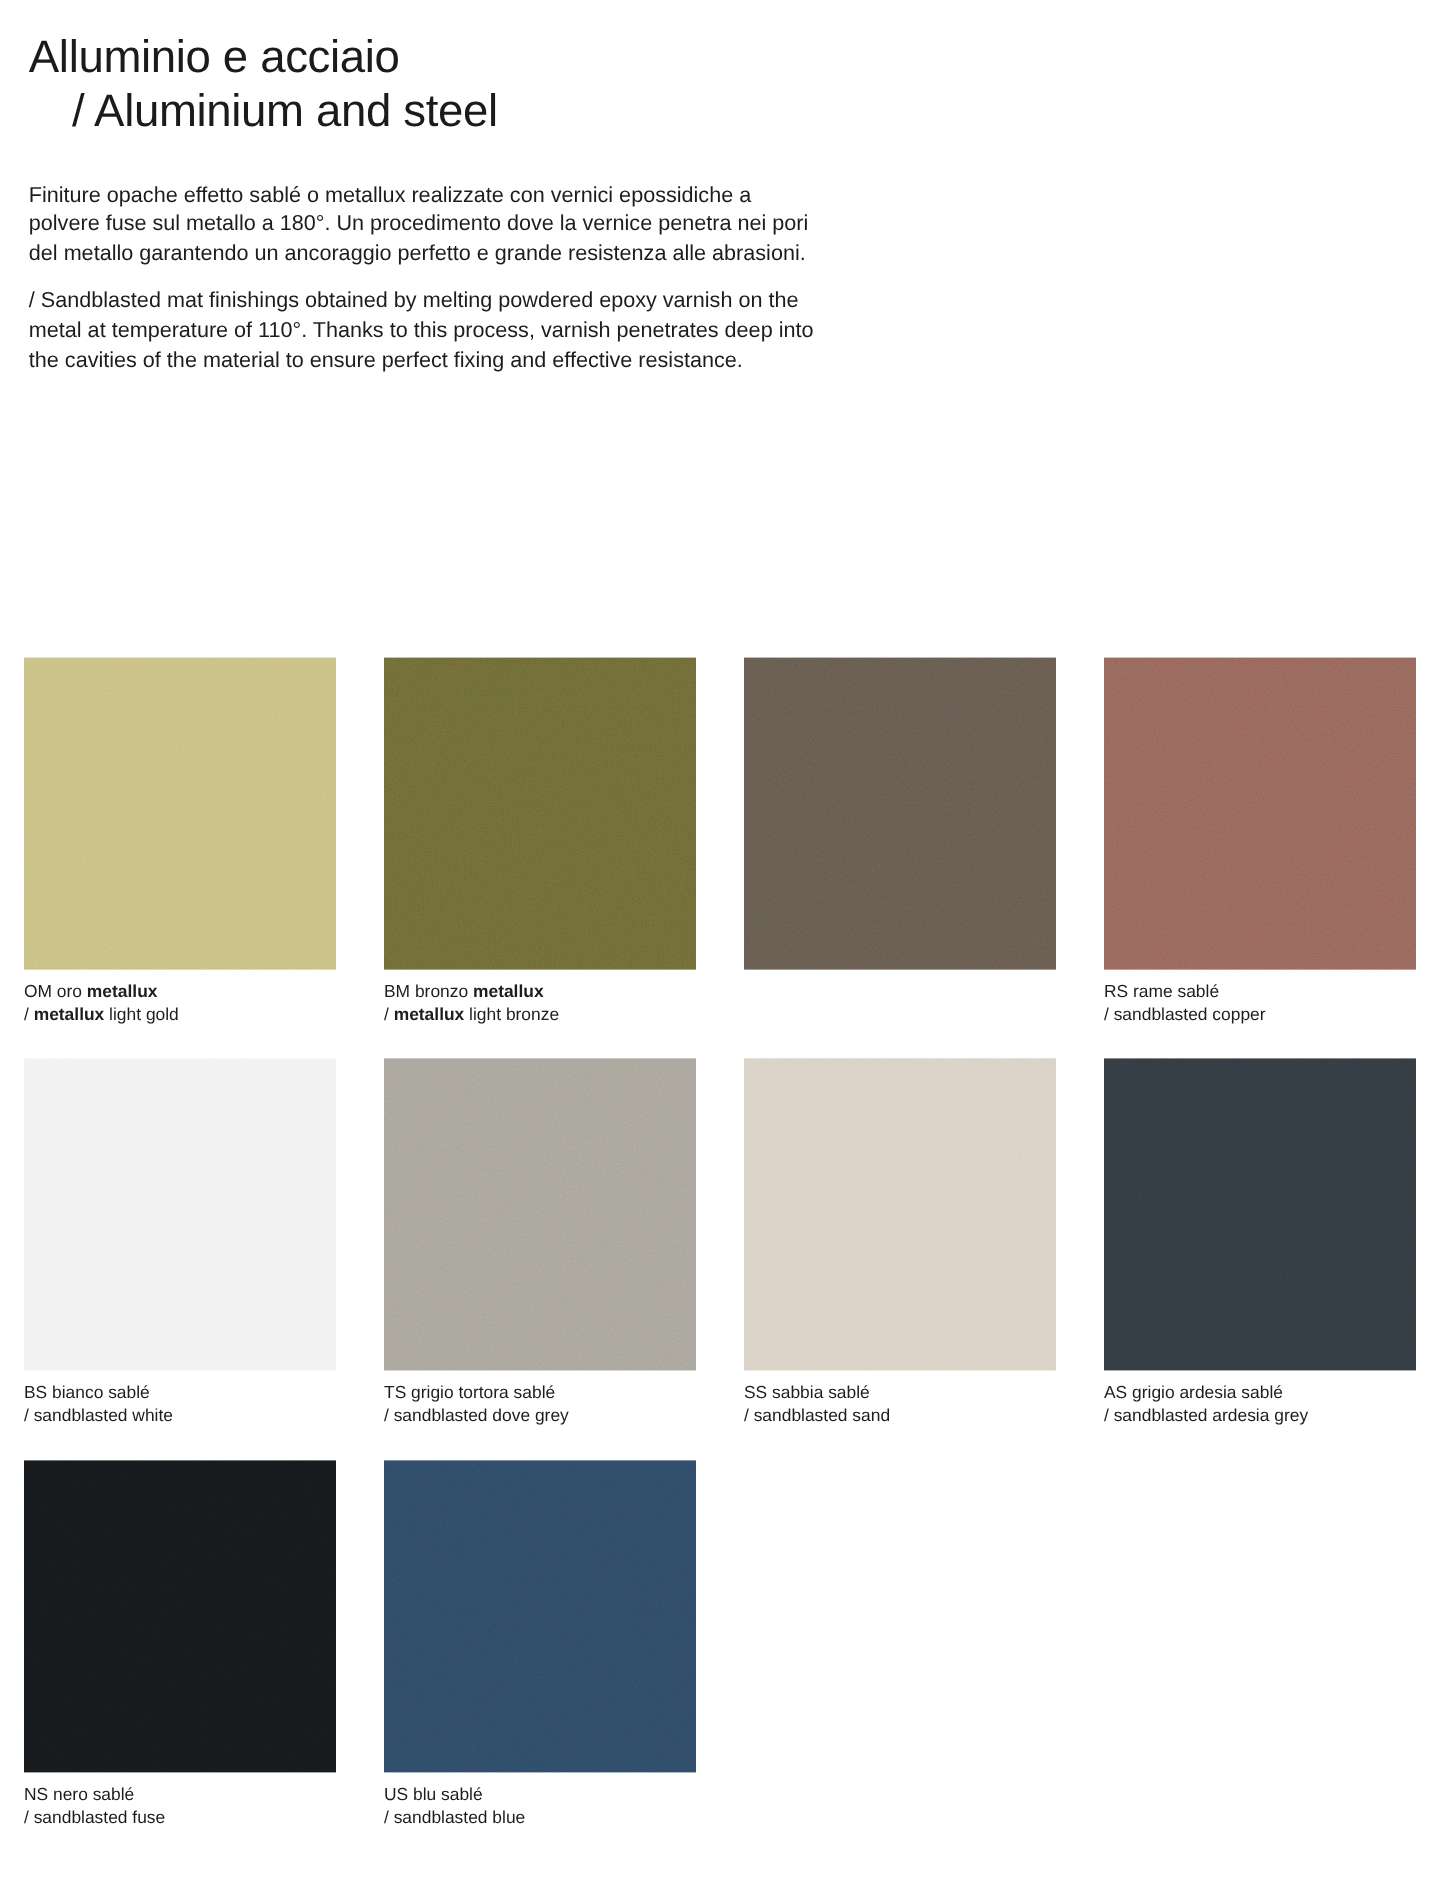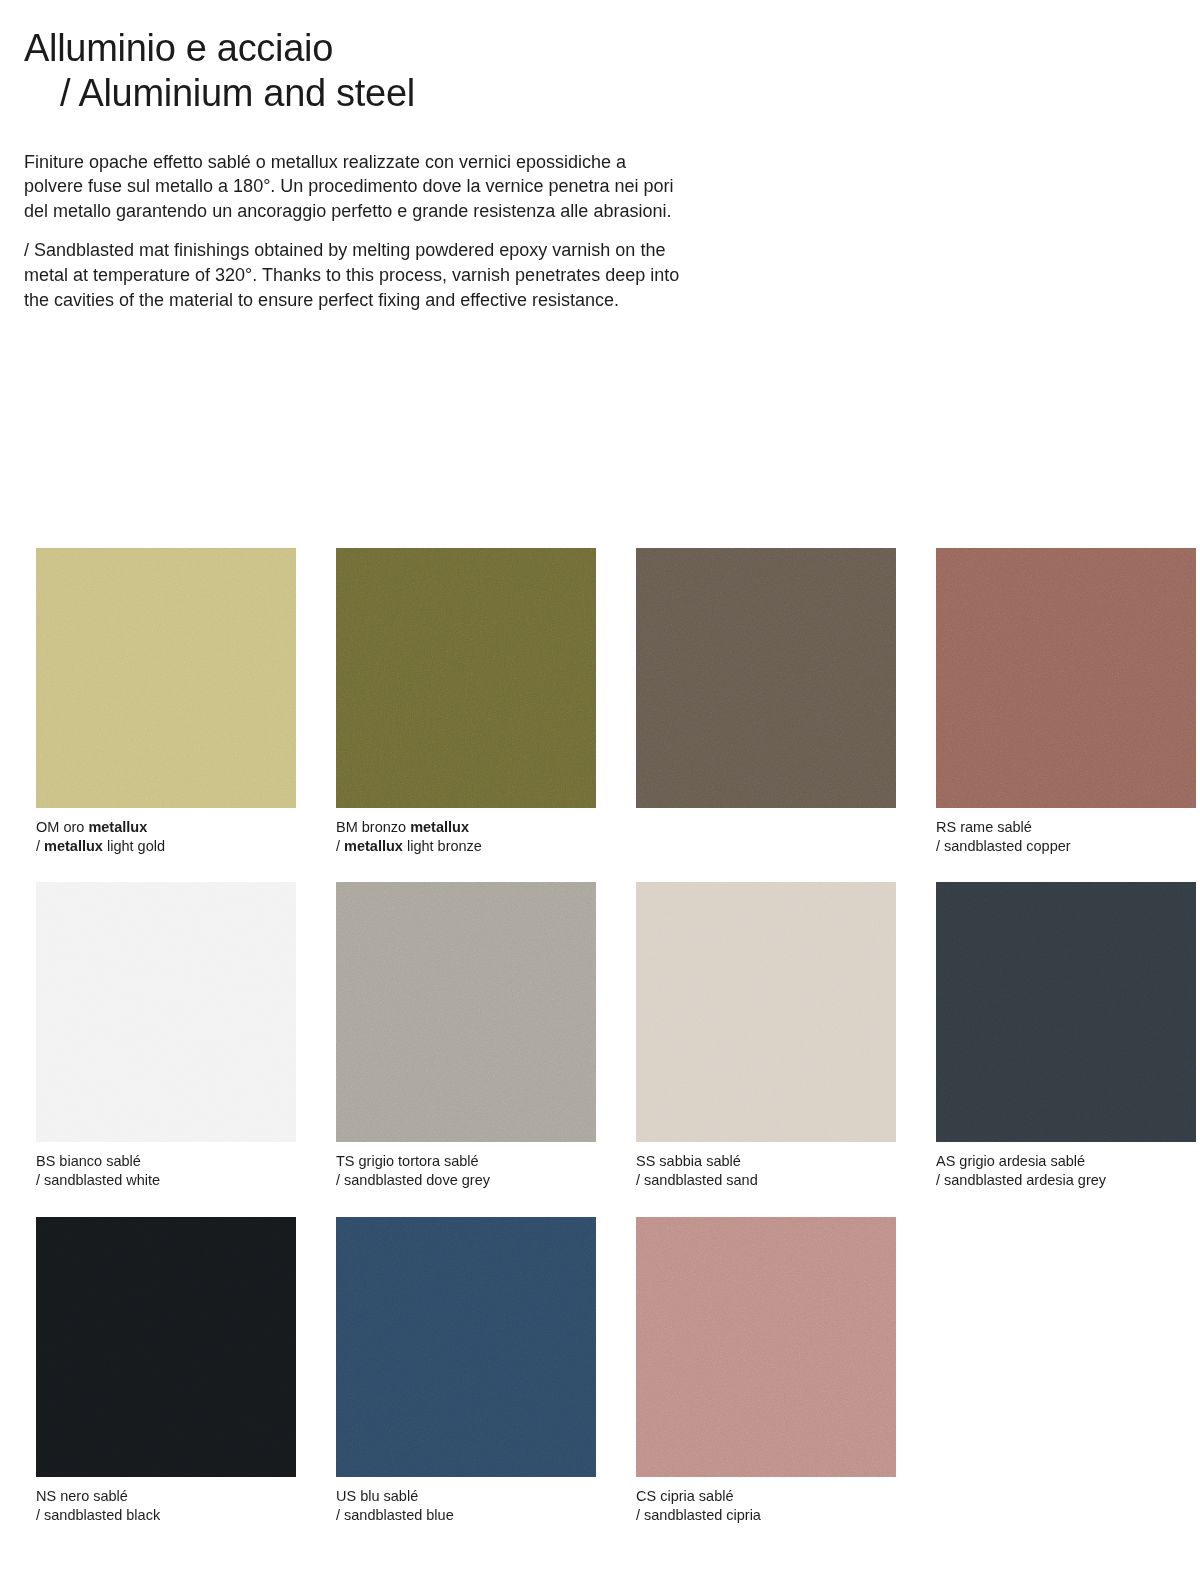--- a/index.html
+++ b/index.html
@@ -41,21 +41,21 @@
   .intro p {
     margin: 0 0 14px 0;
     font-size: 18px;
     line-height: 1.38;
     color: #1d1d1d;
   }
 
   
   .grid {
     position: absolute;
-    left: 36px;
+    left: 20px;
     top: 548px;
     width: 1152px;
     display: grid;
     grid-template-columns: repeat(4, 268px);
     column-gap: 32px;
     row-gap: 26px;
   }
   .swatch-cell {
     width: 268px;
   }
@@ -87,21 +87,21 @@
 
 <div class="page">
 
   <h1 class="title">
     <span>Alluminio e acciaio</span>
     <span class="line2">/ Aluminium and steel</span>
   </h1>
 
   <div class="intro">
     <p>Finiture opache effetto sablé o metallux realizzate con vernici epossidiche a polvere fuse sul metallo a 180°. Un procedimento dove la vernice penetra nei pori del metallo garantendo un ancoraggio perfetto e grande resistenza alle abrasioni.</p>
-    <p>/ Sandblasted mat finishings obtained by melting powdered epoxy varnish on the metal at temperature of 320°. Thanks to this process, varnish penetrates deep into the cavities of the material to ensure perfect fixing and effective resistance.</p>
+    <p>/ Sandblasted mat finishings obtained by melting powdered epoxy varnish on the metal at temperature of 110°. Thanks to this process, varnish penetrates deep into the cavities of the material to ensure perfect fixing and effective resistance.</p>
   </div>
 
   <div class="grid">
       <div class="swatch-cell">
         <div class="swatch" style="background: rgb(201, 192, 131);">
           <svg class="texture" width="260" height="260">
             <defs>
               <filter id="tex2">
                 <feTurbulence type="fractalNoise" baseFrequency="0.85" numOctaves="4" seed="2"></feTurbulence>
               </filter>
@@ -205,43 +205,30 @@
         <div class="swatch" style="background: rgb(22, 25, 28);">
           <svg class="texture" width="260" height="260">
             <defs>
               <filter id="tex10">
                 <feTurbulence type="fractalNoise" baseFrequency="0.85" numOctaves="4" seed="10"></feTurbulence>
               </filter>
             </defs>
             <rect width="260" height="260" filter="url(#tex10)" opacity="0.5"></rect>
           </svg>
         </div>
-        <div class="caption"><span>NS nero sablé</span><span class="l2">/ sandblasted black</span></div>
+        <div class="caption"><span>NS nero sablé</span><span class="l2">/ sandblasted fuse</span></div>
       </div>
       <div class="swatch-cell">
         <div class="swatch" style="background: rgb(47, 74, 102);">
           <svg class="texture" width="260" height="260">
             <defs>
               <filter id="tex11">
                 <feTurbulence type="fractalNoise" baseFrequency="0.85" numOctaves="4" seed="11"></feTurbulence>
               </filter>
             </defs>
             <rect width="260" height="260" filter="url(#tex11)" opacity="0.5"></rect>
           </svg>
         </div>
         <div class="caption"><span>US blu sablé</span><span class="l2">/ sandblasted blue</span></div>
       </div>
-      <div class="swatch-cell">
-        <div class="swatch" style="background: rgb(189, 142, 135);">
-          <svg class="texture" width="260" height="260">
-            <defs>
-              <filter id="tex12">
-                <feTurbulence type="fractalNoise" baseFrequency="0.85" numOctaves="4" seed="12"></feTurbulence>
-              </filter>
-            </defs>
-            <rect width="260" height="260" filter="url(#tex12)" opacity="0.5"></rect>
-          </svg>
-        </div>
-        <div class="caption"><span>CS cipria sablé</span><span class="l2">/ sandblasted cipria</span></div>
-      </div>
     </div>
 
 </div>
 
 </body></html>

